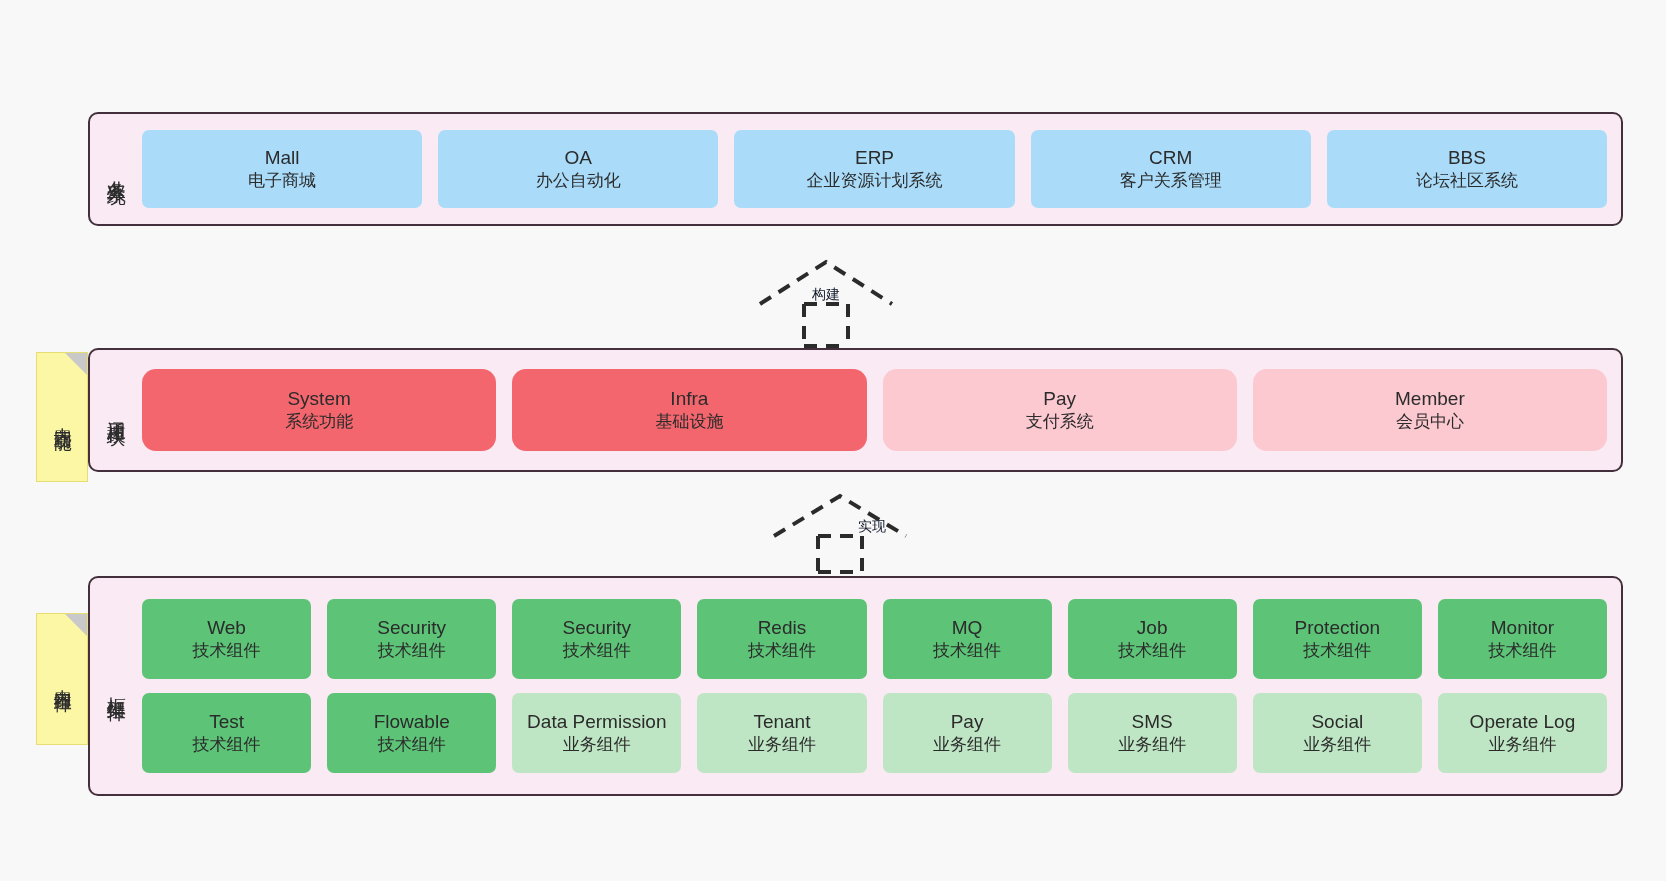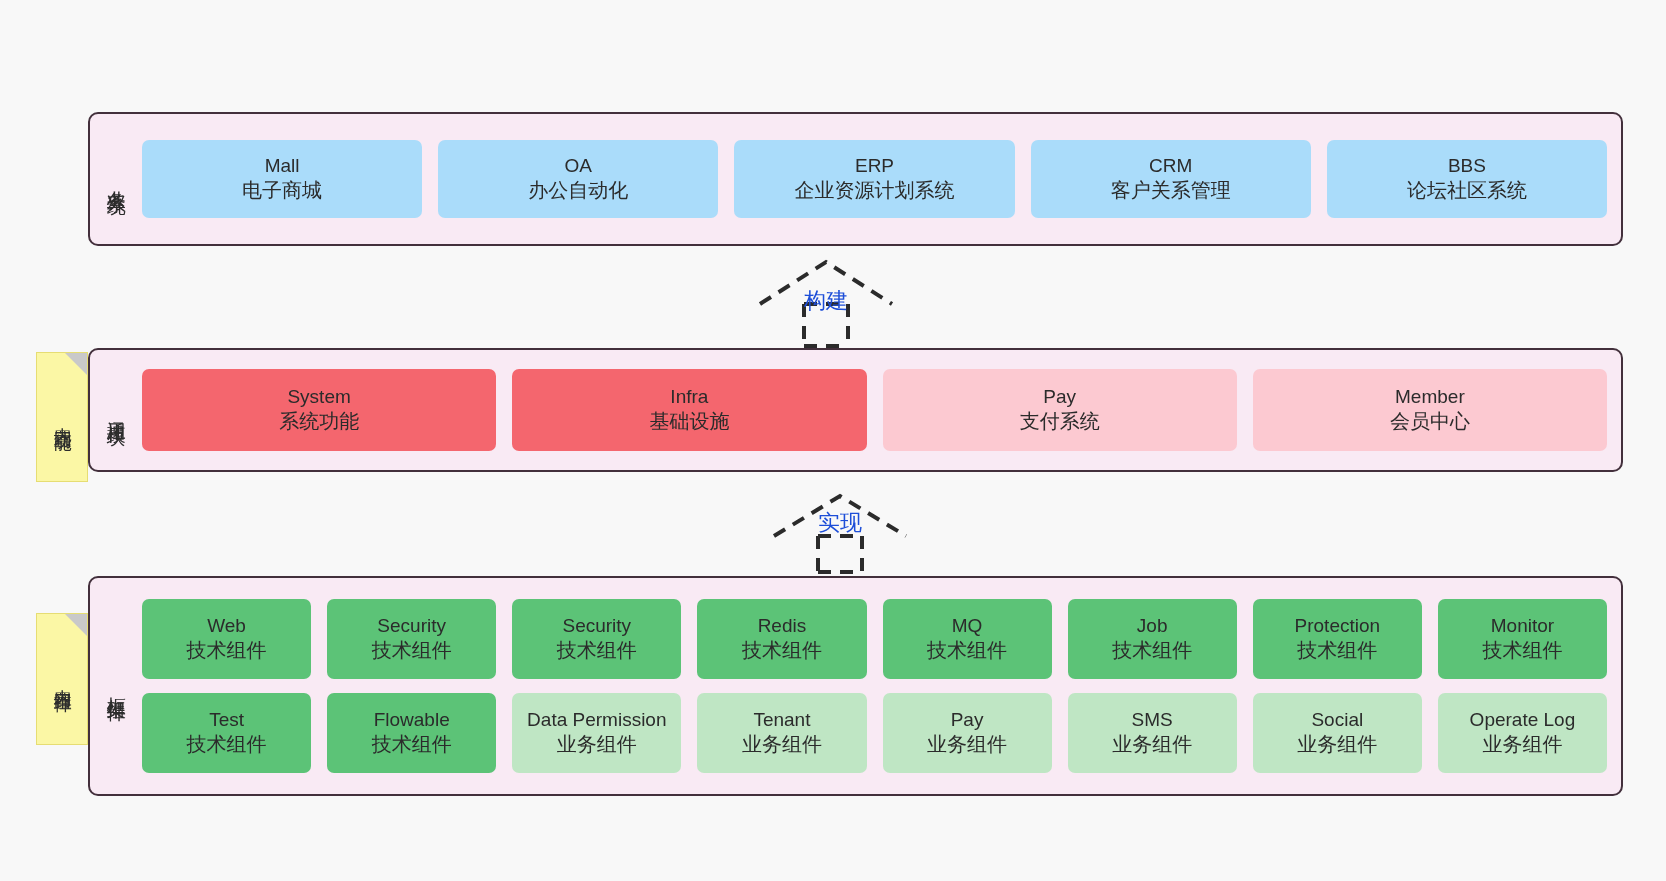--- a/index.html
+++ b/index.html
@@ -52,23 +52,23 @@
     display: flex;
     flex-direction: column;
     align-items: center;
     justify-content: center;
     text-align: center;
     color: #2b2b2b;
     line-height: 1.28;
     padding: 6px 4px;
   }
   .card .en { font-size: 19px; }
-  .card .cn { font-size: 20px; }
+  .card .cn { font-size: 17px; }
   .h-biz   { height: 78px; }
-  .h-mod   { height: 82px; }
+  .h-mod   { height: 82px; border-radius: 14px; }
   .h-comp  { height: 80px; text-align: center; }
 
   .c-blue       { background: #aadcfa; }
   .c-red-strong { background: #f4666e; }
   .c-red-light  { background: #fcc9d1; }
   .c-grn-strong { background: #5cc377; }
   .c-grn-light  { background: #bfe6c4; }
 
   
   .sticky {
@@ -95,35 +95,35 @@
     width: 0; height: 0;
     border-top: 22px solid #c9c9c9;
     border-left: 22px solid transparent;
   }
 
   
   .arrow { position: absolute; }
   .arrow svg { display: block; overflow: visible; }
   .arrow-label {
     position: absolute;
-    font-size: 22px;
-    color: #1d4ed8;
+    font-size: 14px;
+    color: #0f172a;
     background: transparent;
     white-space: nowrap;
     left: 50%;
     transform: translateX(-50%);
     text-align: center;
   }
 </style>
 </head>
 <body>
 
 <div id="canvas">
 
-  <div class="layer" id="layer-0" style="left:88px; top:112px; width:1535px; height:134px;">
+  <div class="layer" id="layer-0" style="left:88px; top:112px; width:1535px; height:114px;">
     <div class="layer-title">业务系统</div>
     <div class="layer-body">
       <div class="card-row">
         <div class="card h-biz c-blue">
           <span class="en">Mall</span>
           <span class="cn">电子商城</span>
         </div>
         <div class="card h-biz c-blue">
           <span class="en">OA</span>
           <span class="cn">办公自动化</span>
@@ -177,21 +177,21 @@
         </div>
       </div>
     </div>
   </div>
 
   <div class="arrow" style="left:770px; top:492px; width:140px; height:82px;">
     <svg width="140" height="82" viewBox="0 0 140 82">
       <path d="M4 44 L70 4 L136 44" fill="none" stroke="#2b2b2b" stroke-width="4" stroke-dasharray="13,9" stroke-linecap="butt"></path>
       <path d="M48 44 L48 82 M92 44 L92 82 M48 44 L92 44 M48 80 L92 80" fill="none" stroke="#2b2b2b" stroke-width="4" stroke-dasharray="13,9"></path>
     </svg>
-    <span class="arrow-label" style="top:16px;">实现</span>
+    <span class="arrow-label" style="top:26px;margin-left:32px;">实现</span>
   </div>
 
   <div class="sticky" style="left:36px; top:613px; height:132px;">
     <span>内置组件</span>
   </div>
   <div class="layer" id="layer-2" style="left:88px; top:576px; width:1535px; height:220px;">
     <div class="layer-title">框架组件</div>
     <div class="layer-body">
 
       <div class="card-row">

